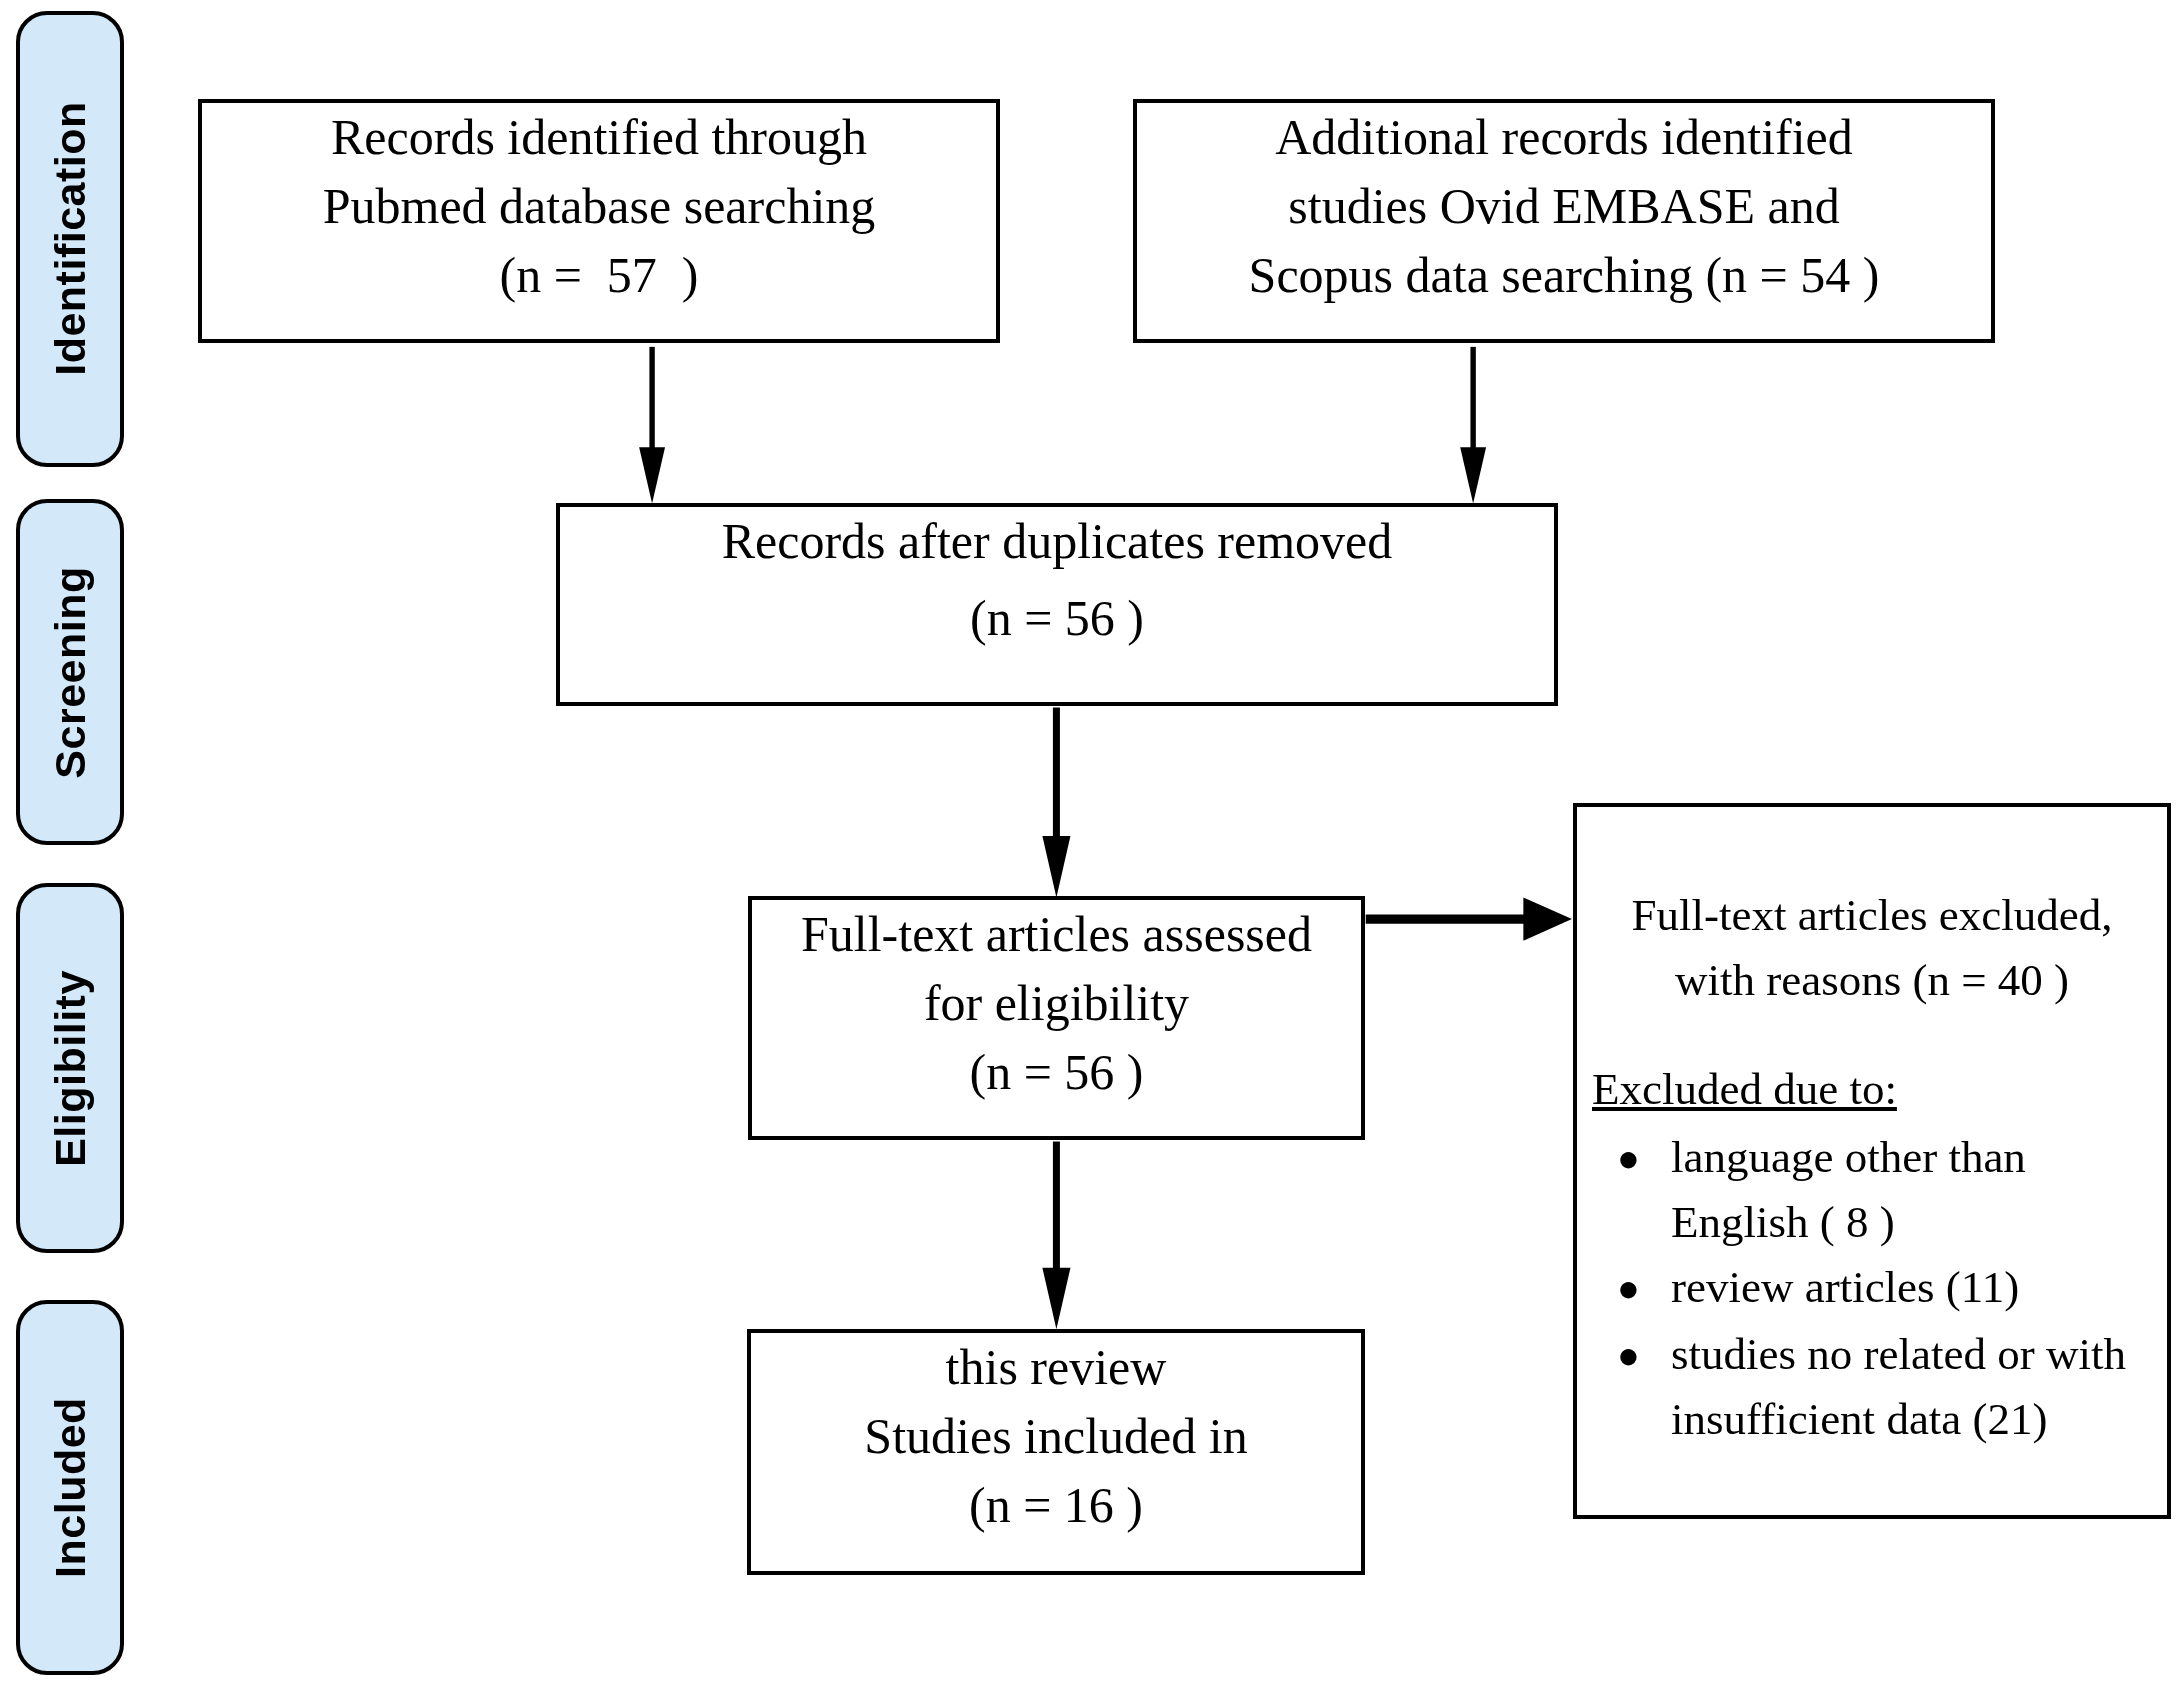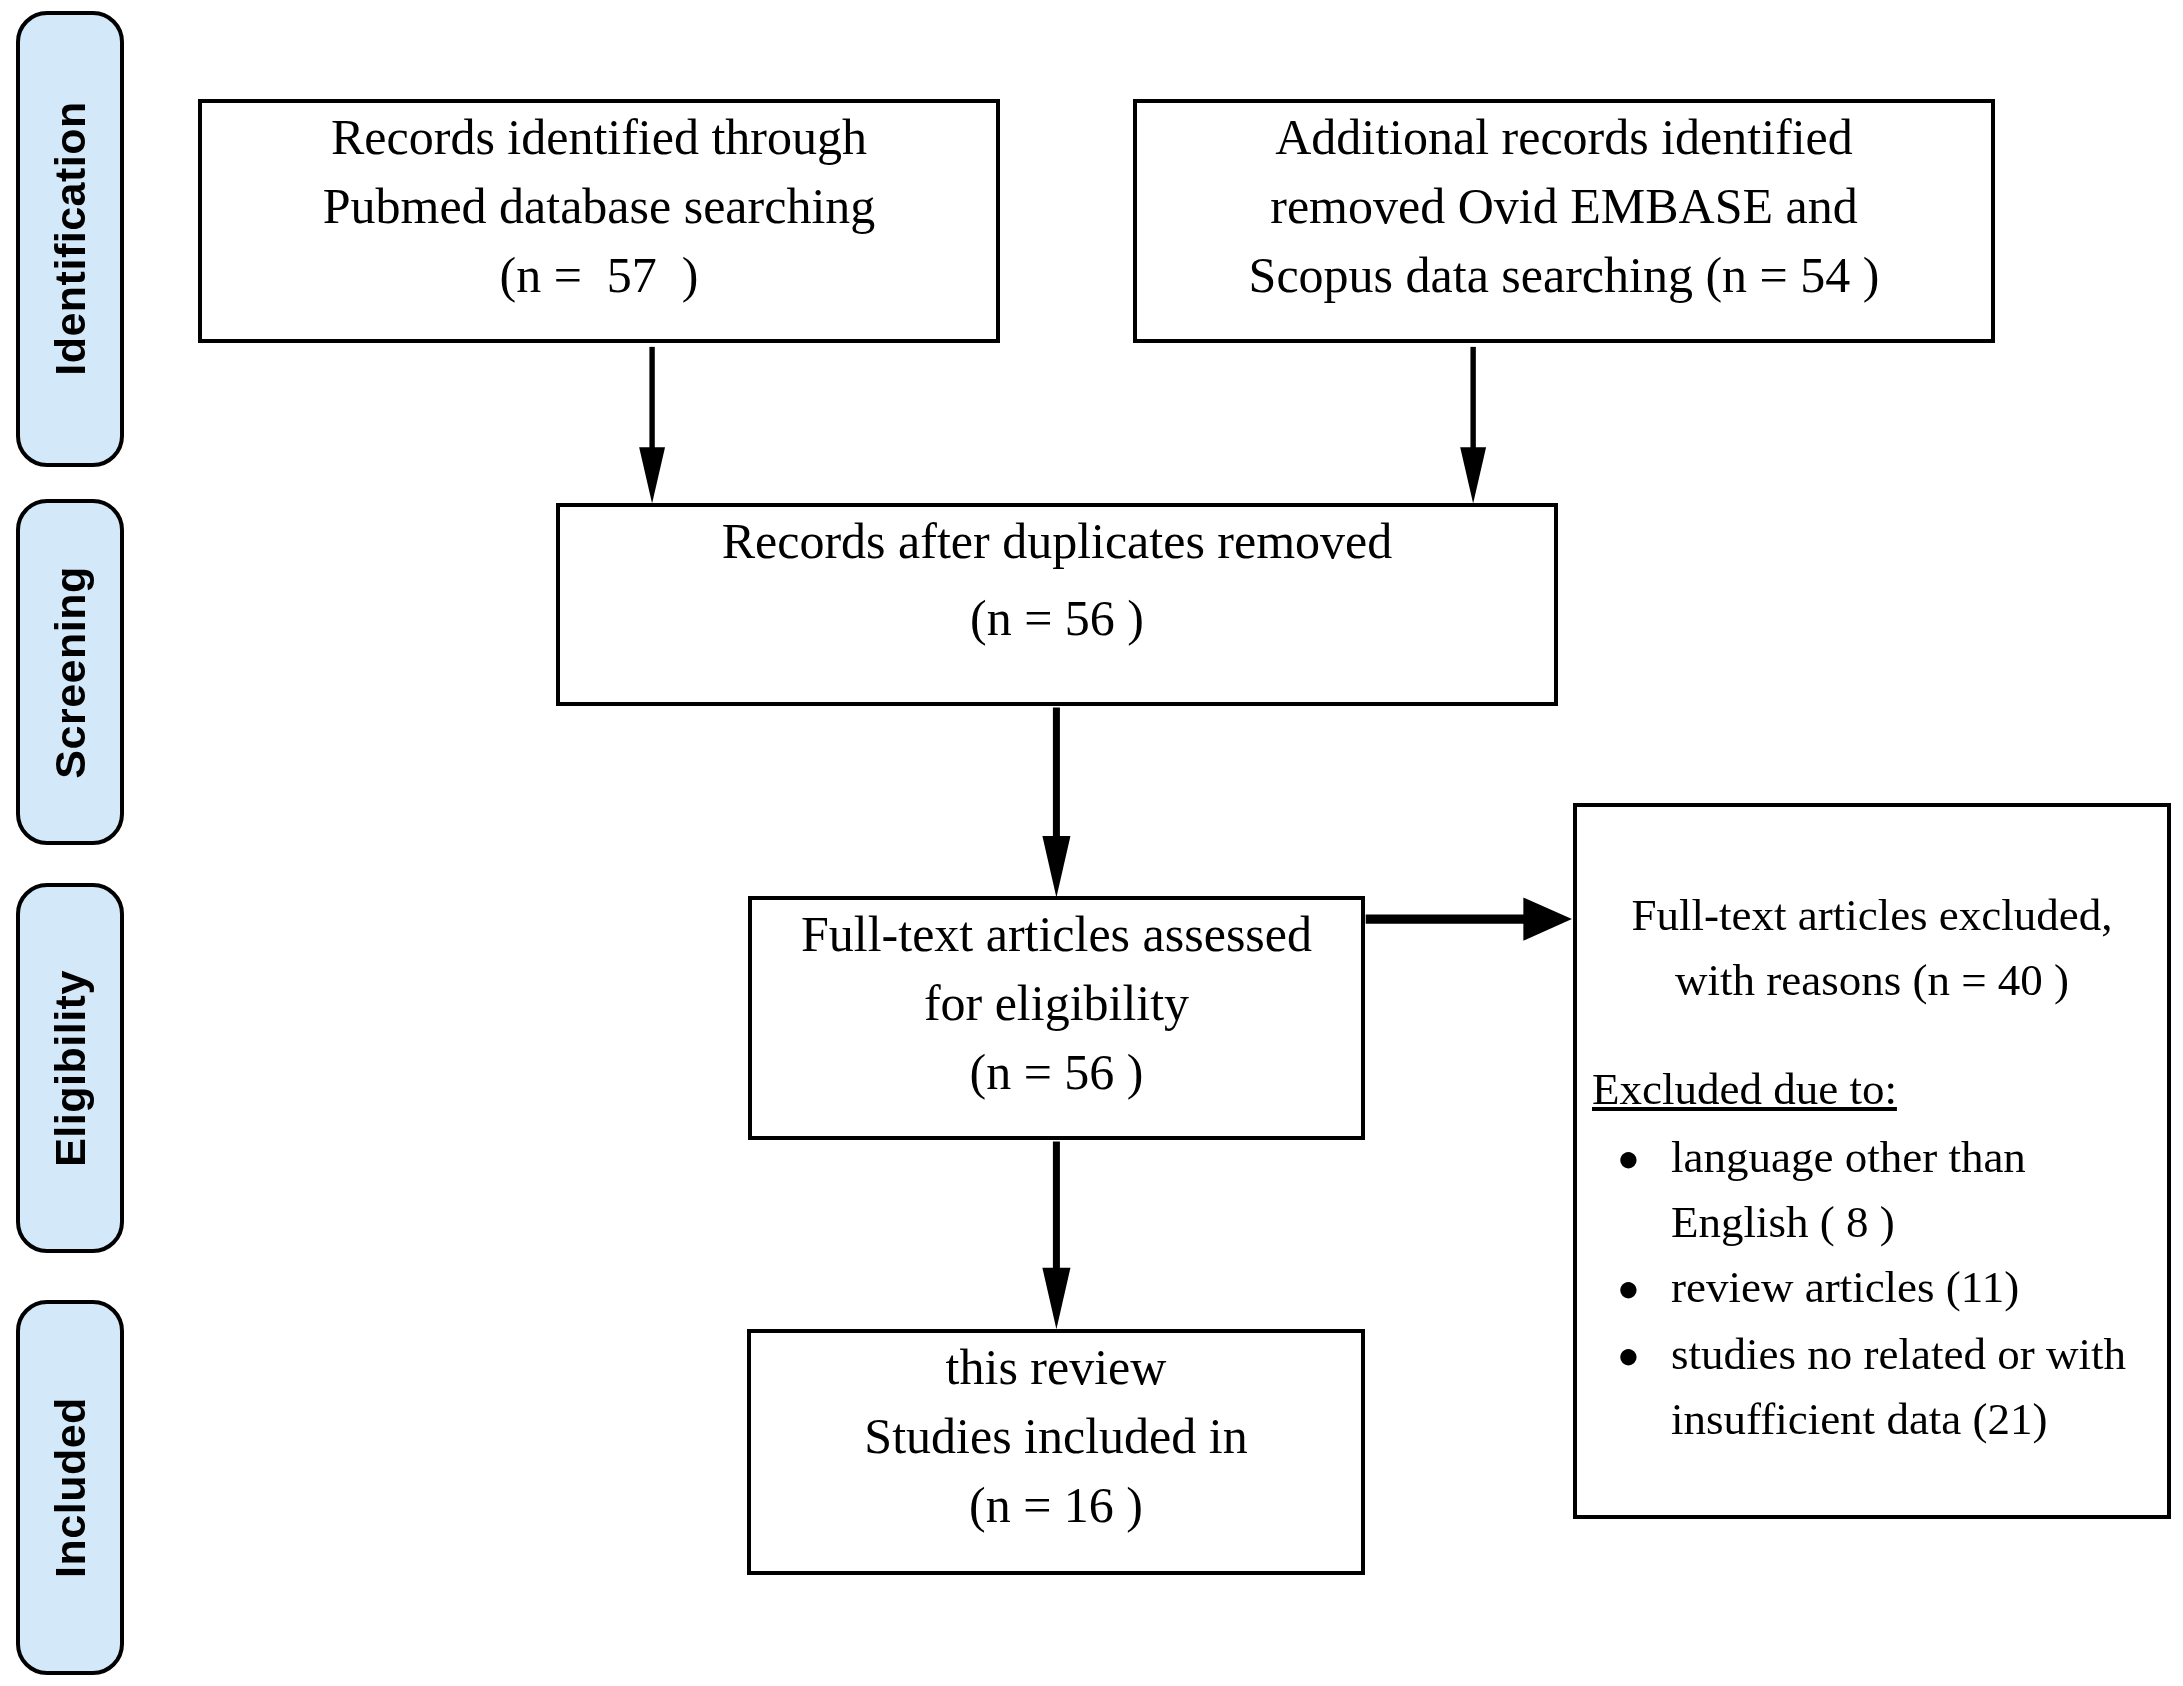--- a/index.html
+++ b/index.html
@@ -116,21 +116,21 @@
   </div>
 
   <div class="fbox" id="box-pubmed">
     <span class="line">Records identified through</span>
     <span class="line">Pubmed database searching</span>
     <span class="line">(n =  57  )</span>
   </div>
 
   <div class="fbox" id="box-additional">
     <span class="line">Additional records identified</span>
-    <span class="line">removed Ovid EMBASE and</span>
+    <span class="line">studies Ovid EMBASE and</span>
     <span class="line">Scopus data searching (n = 54 )</span>
   </div>
 
   <div class="fbox" id="box-duplicates">
     <span class="line">Records after duplicates removed</span>
     <span class="line">(n = 56 )</span>
   </div>
 
   <div class="fbox" id="box-fulltext">
     <span class="line">Full-text articles assessed</span>

